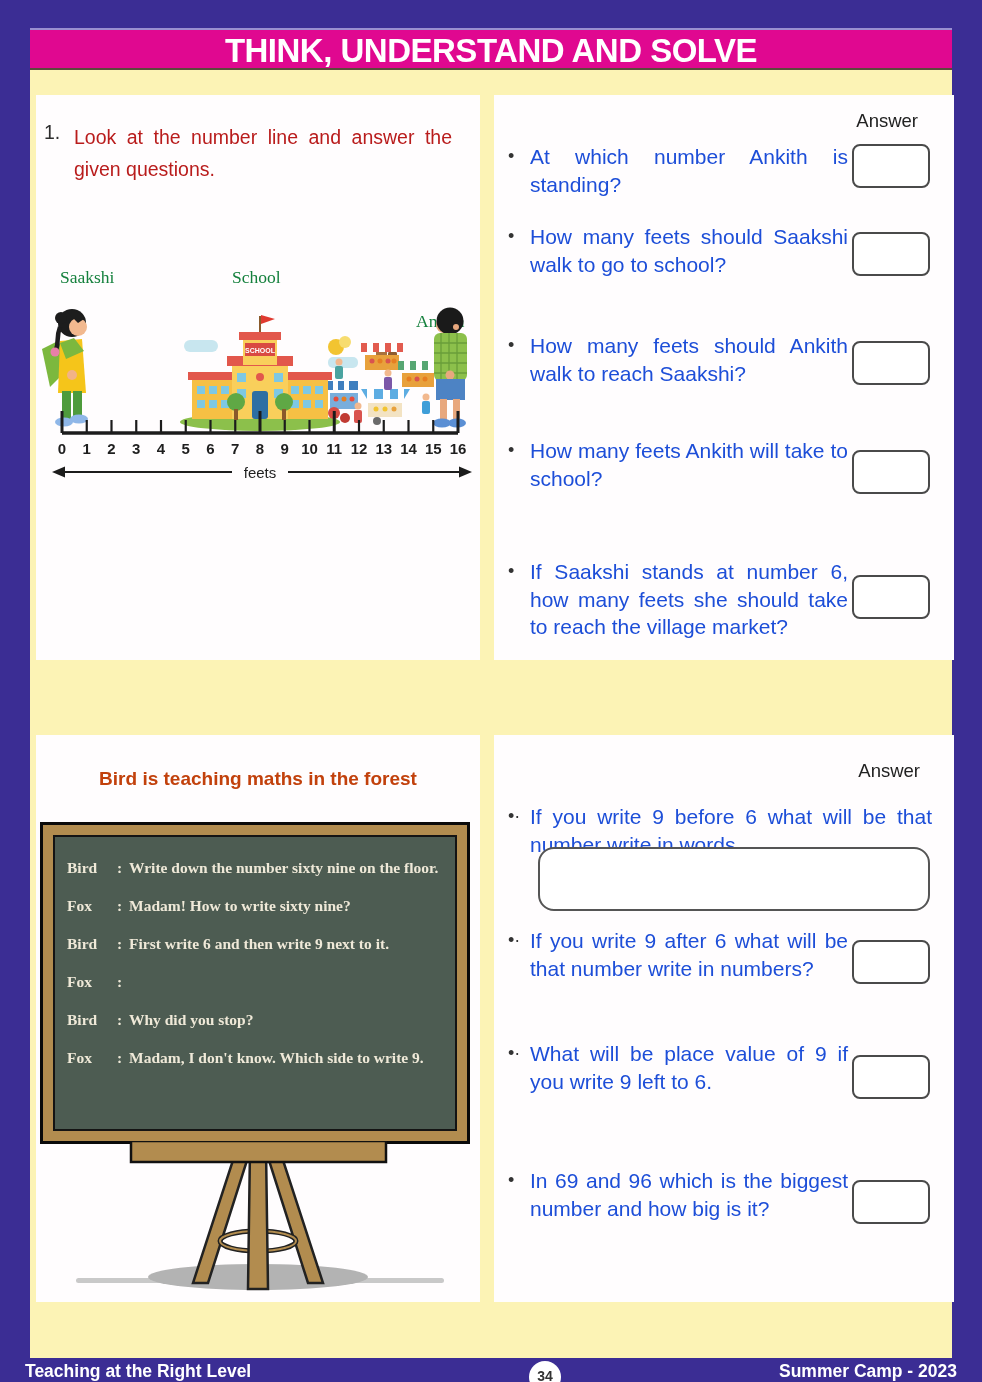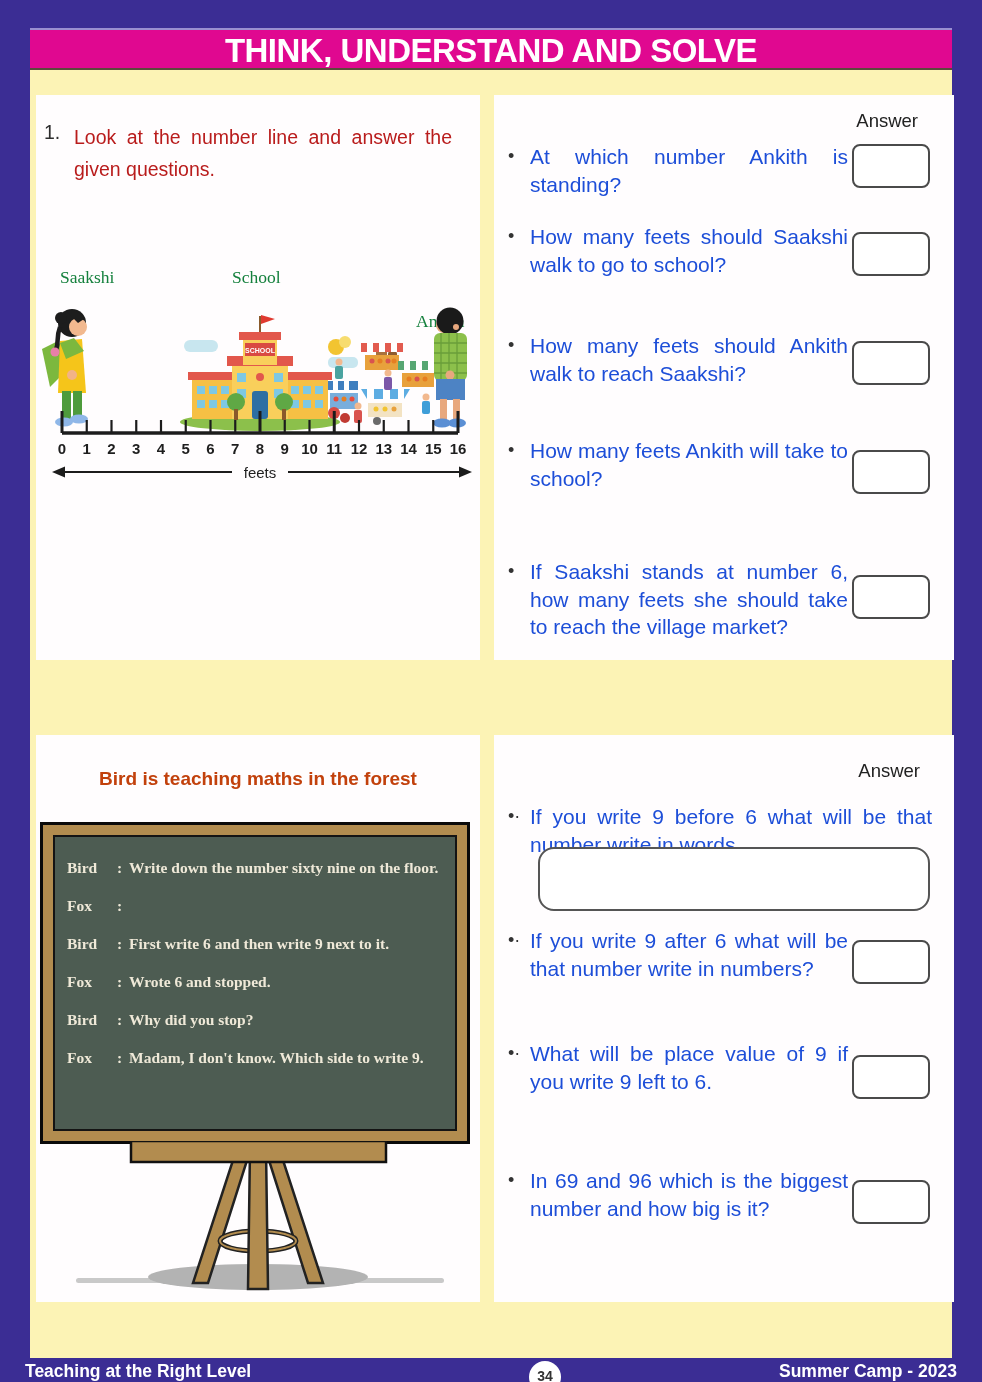--- a/index.html
+++ b/index.html
@@ -298,30 +298,30 @@
         <div class="bb-frame">
           <div class="bb-board" id="bb-rows">
               <div class="bb-row">
                 <span class="bb-speaker">Bird</span>
                 <span class="bb-colon">:</span>
                 <span class="bb-text">Write down the number sixty nine on the floor.</span>
               </div>
               <div class="bb-row">
                 <span class="bb-speaker">Fox</span>
                 <span class="bb-colon">:</span>
+                <span class="bb-text">Madam! How to write sixty nine?</span>
               </div>
               <div class="bb-row">
                 <span class="bb-speaker">Bird</span>
                 <span class="bb-colon">:</span>
                 <span class="bb-text">First write 6 and then write 9 next to it.</span>
               </div>
               <div class="bb-row">
                 <span class="bb-speaker">Fox</span>
                 <span class="bb-colon">:</span>
-                <span class="bb-text">Wrote 6 and stopped.</span>
               </div>
               <div class="bb-row">
                 <span class="bb-speaker">Bird</span>
                 <span class="bb-colon">:</span>
                 <span class="bb-text">Why did you stop?</span>
               </div>
               <div class="bb-row">
                 <span class="bb-speaker">Fox</span>
                 <span class="bb-colon">:</span>
                 <span class="bb-text">Madam, I don't know. Which side to write 9.</span>

